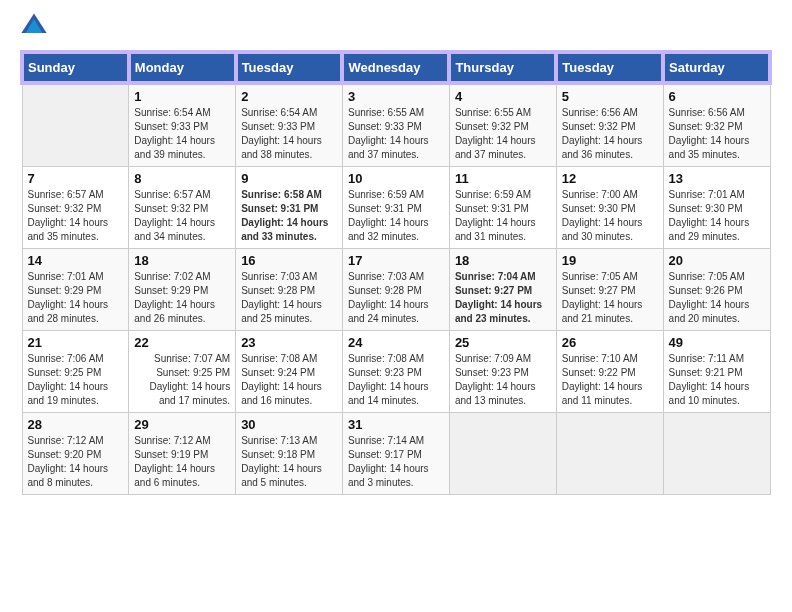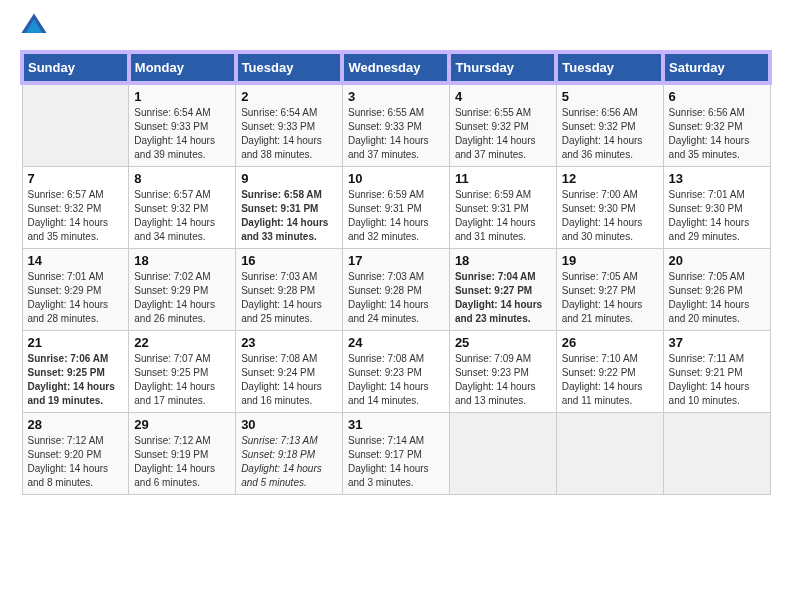--- a/index.html
+++ b/index.html
@@ -263,28 +263,28 @@
           <span class="day-num">20</span>
           <div class="day-info" style="white-space: pre-line;">Sunrise: 7:05 AM
 Sunset: 9:26 PM
 Daylight: 14 hours
 and 20 minutes.</div>
         </td>
       </tr>
       <tr>
         <td>
           <span class="day-num">21</span>
-          <div class="day-info" style="white-space: pre-line; font-weight: bold;">Sunrise: 7:06 AM
+          <div class="day-info" style="white-space: pre-line;">Sunrise: 7:06 AM
 Sunset: 9:25 PM
 Daylight: 14 hours
 and 19 minutes.</div>
         </td>
         <td>
           <span class="day-num">22</span>
-          <div class="day-info" style="white-space: pre-line;">Sunrise: 7:07 AM
+          <div class="day-info" style="white-space: pre-line; text-align: right;">Sunrise: 7:07 AM
 Sunset: 9:25 PM
 Daylight: 14 hours
 and 17 minutes.</div>
         </td>
         <td>
           <span class="day-num">23</span>
           <div class="day-info" style="white-space: pre-line;">Sunrise: 7:08 AM
 Sunset: 9:24 PM
 Daylight: 14 hours
 and 16 minutes.</div>
@@ -304,21 +304,21 @@
 and 13 minutes.</div>
         </td>
         <td>
           <span class="day-num">26</span>
           <div class="day-info" style="white-space: pre-line;">Sunrise: 7:10 AM
 Sunset: 9:22 PM
 Daylight: 14 hours
 and 11 minutes.</div>
         </td>
         <td>
-          <span class="day-num">37</span>
+          <span class="day-num">49</span>
           <div class="day-info" style="white-space: pre-line;">Sunrise: 7:11 AM
 Sunset: 9:21 PM
 Daylight: 14 hours
 and 10 minutes.</div>
         </td>
       </tr>
       <tr>
         <td>
           <span class="day-num">28</span>
           <div class="day-info" style="white-space: pre-line;">Sunrise: 7:12 AM
@@ -328,21 +328,21 @@
         </td>
         <td>
           <span class="day-num">29</span>
           <div class="day-info" style="white-space: pre-line;">Sunrise: 7:12 AM
 Sunset: 9:19 PM
 Daylight: 14 hours
 and 6 minutes.</div>
         </td>
         <td>
           <span class="day-num">30</span>
-          <div class="day-info" style="white-space: pre-line; font-style: italic;">Sunrise: 7:13 AM
+          <div class="day-info" style="white-space: pre-line;">Sunrise: 7:13 AM
 Sunset: 9:18 PM
 Daylight: 14 hours
 and 5 minutes.</div>
         </td>
         <td>
           <span class="day-num">31</span>
           <div class="day-info" style="white-space: pre-line;">Sunrise: 7:14 AM
 Sunset: 9:17 PM
 Daylight: 14 hours
 and 3 minutes.</div>

